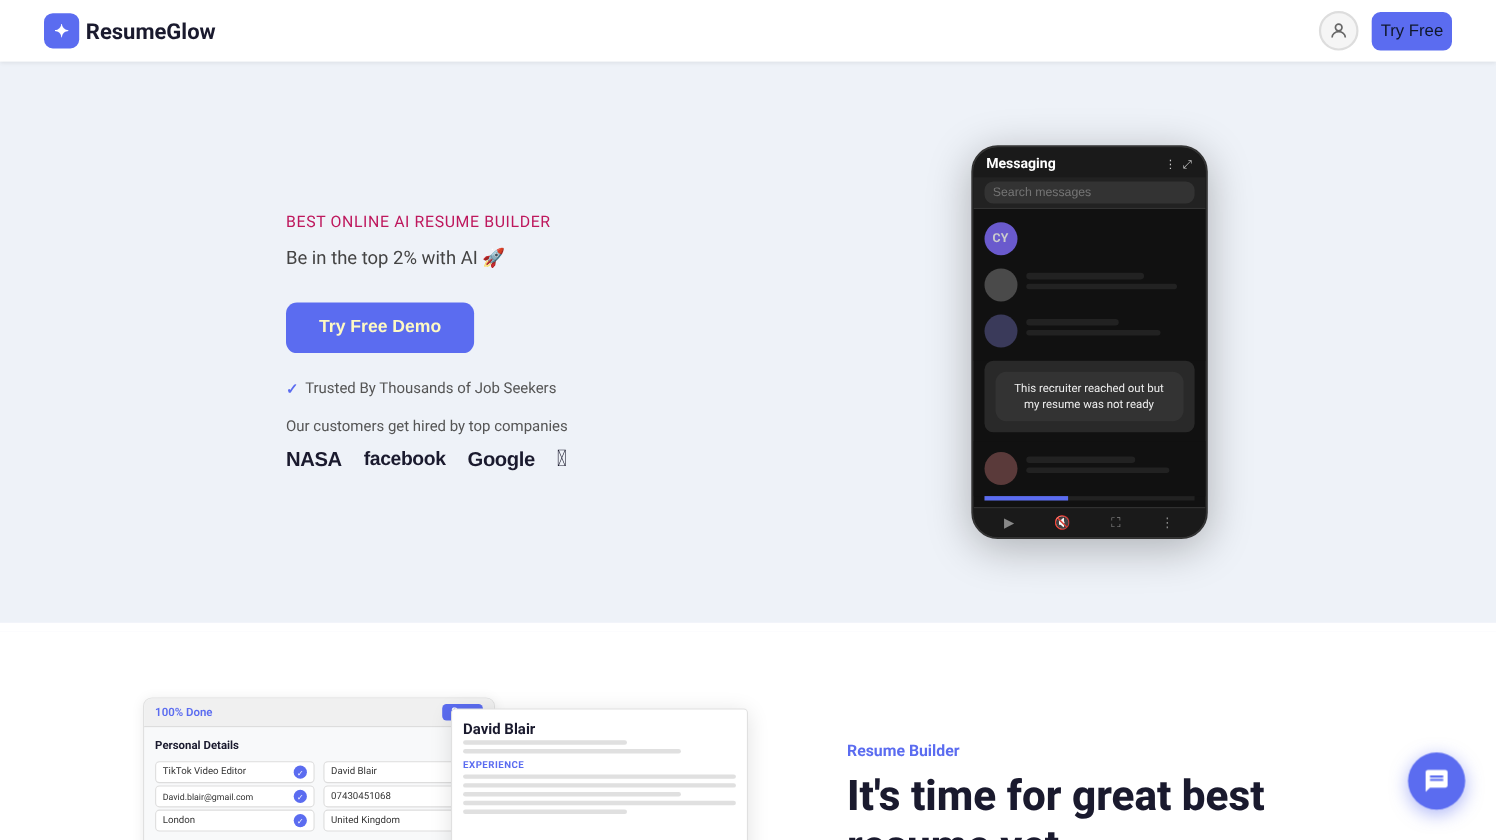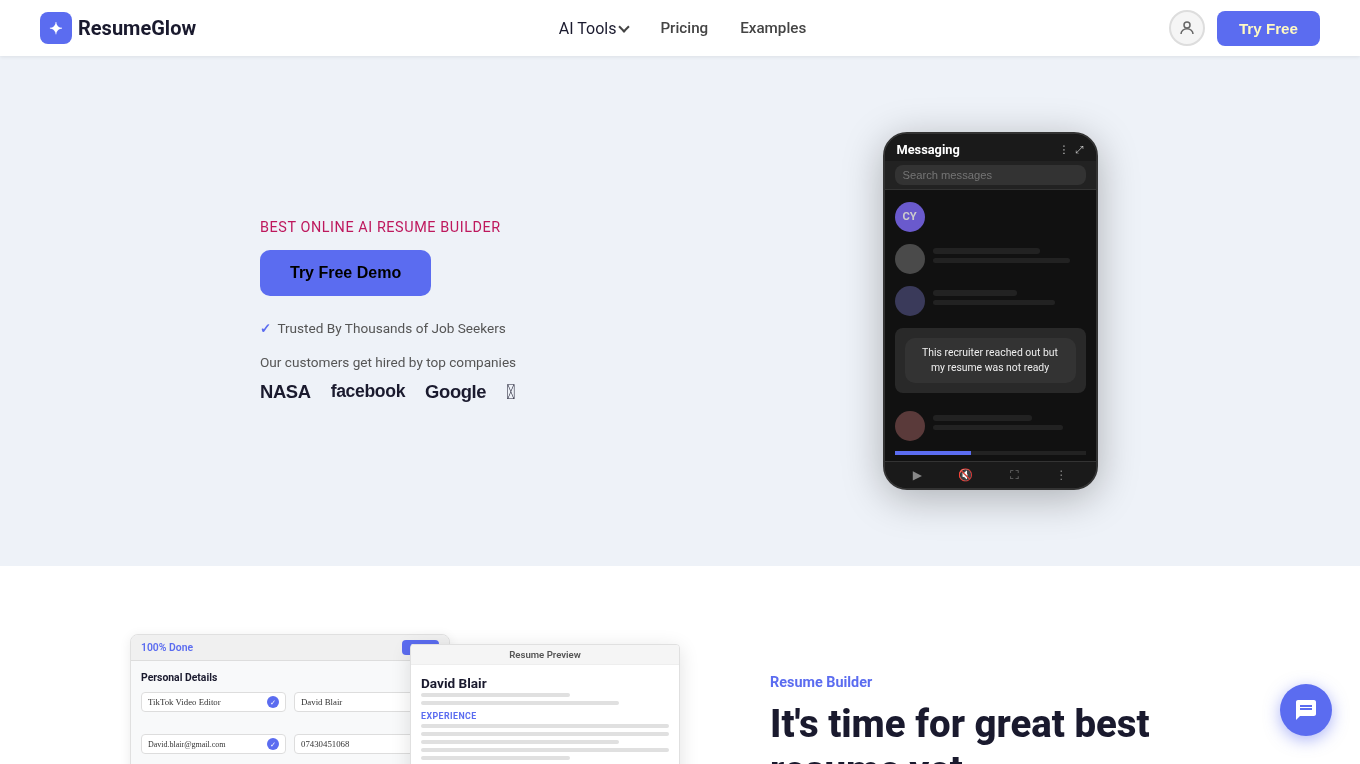--- a/index.html
+++ b/index.html
@@ -25,22 +25,22 @@
       text-decoration: none; color: #444; font-size: 0.95rem; font-weight: 500;
     }
     .nav-ai-tools { display: flex; align-items: center; gap: 4px; cursor: pointer; }
     .nav-actions { display: flex; align-items: center; gap: 12px; }
     .nav-user-icon {
       width: 36px; height: 36px; border-radius: 50%; border: 2px solid #ddd;
       display: flex; align-items: center; justify-content: center;
       color: #666; cursor: pointer; background: #f5f5f5;
     }
     .btn-try-free {
-      background: #5b6cf0; color: #fef9c3; border: none; border-radius: 8px;
-      padding: 9px 22px; font-size: 0.95rem; font-weight: 700; cursor: pointer;
+      background: #5b6cf0; color: #0f172a; border: none; border-radius: 8px;
+      padding: 9px 8px; font-size: 0.95rem; font-weight: 400; cursor: pointer;
     }
     .chevron-down {
       display: inline-block; border: solid #444; border-width: 0 2px 2px 0;
       padding: 3px; transform: rotate(45deg); margin-top: -3px;
     }
 
     
     .hero {
       background: #eef2f8; min-height: 510px;
       display: flex; align-items: center; justify-content: center;
@@ -53,21 +53,21 @@
     }
     .hero-headline {
       font-size: 2.85rem; font-weight: 800; line-height: 1.18; color: #1a1a2e;
       margin-bottom: 18px;
     }
     .hero-tagline {
       font-size: 1.05rem; color: #444; margin-bottom: 30px; display: flex; align-items: center; gap: 6px;
     }
     .hero-btn-group { display: flex; gap: 14px; margin-bottom: 24px; }
     .btn-demo {
-      background: #5b6cf0; color: #000000; border: none; border-radius: 10px;
+      background: #5b6cf0; color: #fef9c3; border: none; border-radius: 10px;
       padding: 14px 30px; font-size: 1rem; font-weight: 700; cursor: pointer; min-width: 170px;
     }
     .btn-pricing {
       background: #fff; color: #1a1a2e; border: 2px solid #c0c8e8; border-radius: 10px;
       padding: 14px 30px; font-size: 1rem; font-weight: 700; cursor: pointer; min-width: 150px;
     }
     .hero-trust {
       font-size: 0.85rem; color: #555; margin-bottom: 18px; display: flex; align-items: center; gap: 4px;
     }
     .hero-trust .check { color: #5b6cf0; font-weight: 700; margin-right: 2px; }
@@ -164,21 +164,21 @@
     .resume-form-topbar {
       background: #f0f0f0; display: flex; align-items: center; justify-content: space-between;
       padding: 5px 10px; border-bottom: 1px solid #ddd; font-size: 0.65rem; color: #555;
     }
     .resume-form-topbar .progress-text { color: #5b6cf0; font-weight: 600; }
     .resume-form-body { padding: 10px; }
     .resume-form-section-title {
       font-size: 0.65rem; font-weight: 700; color: #1a1a2e; margin-bottom: 8px;
     }
     .resume-form-row {
-      display: flex; gap: 8px; margin-bottom: 22px; font-family: Liberation Serif, serif;
+      display: flex; gap: 8px; margin-bottom: 2px;
     }
     .resume-form-field {
       flex: 1; font-size: 0.55rem; color: #444; background: #fff;
       border: 1px solid #ddd; border-radius: 4px; padding: 3px 6px;
       display: flex; align-items: center; justify-content: space-between;
     }
     .resume-form-field .check-dot {
       width: 12px; height: 12px; border-radius: 50%; background: #5b6cf0;
       display: flex; align-items: center; justify-content: center; flex-shrink: 0;
     }
@@ -228,42 +228,35 @@
     .chat-bubble svg { fill: #fff; }
   </style>
 </head>
 <body>
 
 <nav class="navbar">
   <a href="#" class="nav-logo">
     <span class="logo-icon">✦</span>
     <span>ResumeGlow</span>
   </a>
-  <div class="nav-links">
-    <div class="nav-ai-tools">
-      <span>AI Tools</span>
-      <span class="chevron-down"></span>
-    </div>
-    <a href="#">Pricing</a>
-    <a href="#">Examples</a>
-  </div>
   <div class="nav-actions">
     <div class="nav-user-icon">
       <svg width="18" height="18" viewBox="0 0 24 24" fill="none" stroke="currentColor" stroke-width="2">
         <circle cx="12" cy="8" r="4"></circle>
           <path d="M4 20c0-4 3.6-7 8-7s8 3 8 7"></path>
       </svg>
     </div>
     <button class="btn-try-free">Try Free</button>
   </div>
 </nav>
 
 <section class="hero">
   <div class="hero-left">
     <p class="hero-subtitle">Best Online AI Resume Builder</p>
+    <p class="hero-tagline">Be in the top 2% with AI 🚀</p>
     <div class="hero-btn-group">
       <button class="btn-demo">Try Free Demo</button>
     </div>
     <p class="hero-trust">
       <span class="check">✓</span>
       <span>Trusted By Thousands of Job Seekers</span>
     </p>
     <p class="hero-companies-label">Our customers get hired by top companies</p>
     <div class="hero-companies">
       <span class="company-logo">NASA</span>
@@ -380,21 +373,20 @@
             <div class="resume-form-field">
               <span style="font-size:0.55rem;color:#333;">United Kingdom</span>
               <div class="check-dot"></div>
             </div>
           </div>
 
         </div>
       </div>
 
       <div class="resume-doc-preview">
-        <div class="resume-doc-topbar">Resume Preview</div>
         <div class="resume-doc-body">
           <div class="resume-doc-name">David Blair</div>
           <div class="resume-doc-lines">
             <div class="line short"></div>
             <div class="line medium"></div>
           </div>
           <div class="resume-doc-section">Experience</div>
           <div class="resume-doc-lines">
             <div class="line full"></div>
             <div class="line full"></div>

